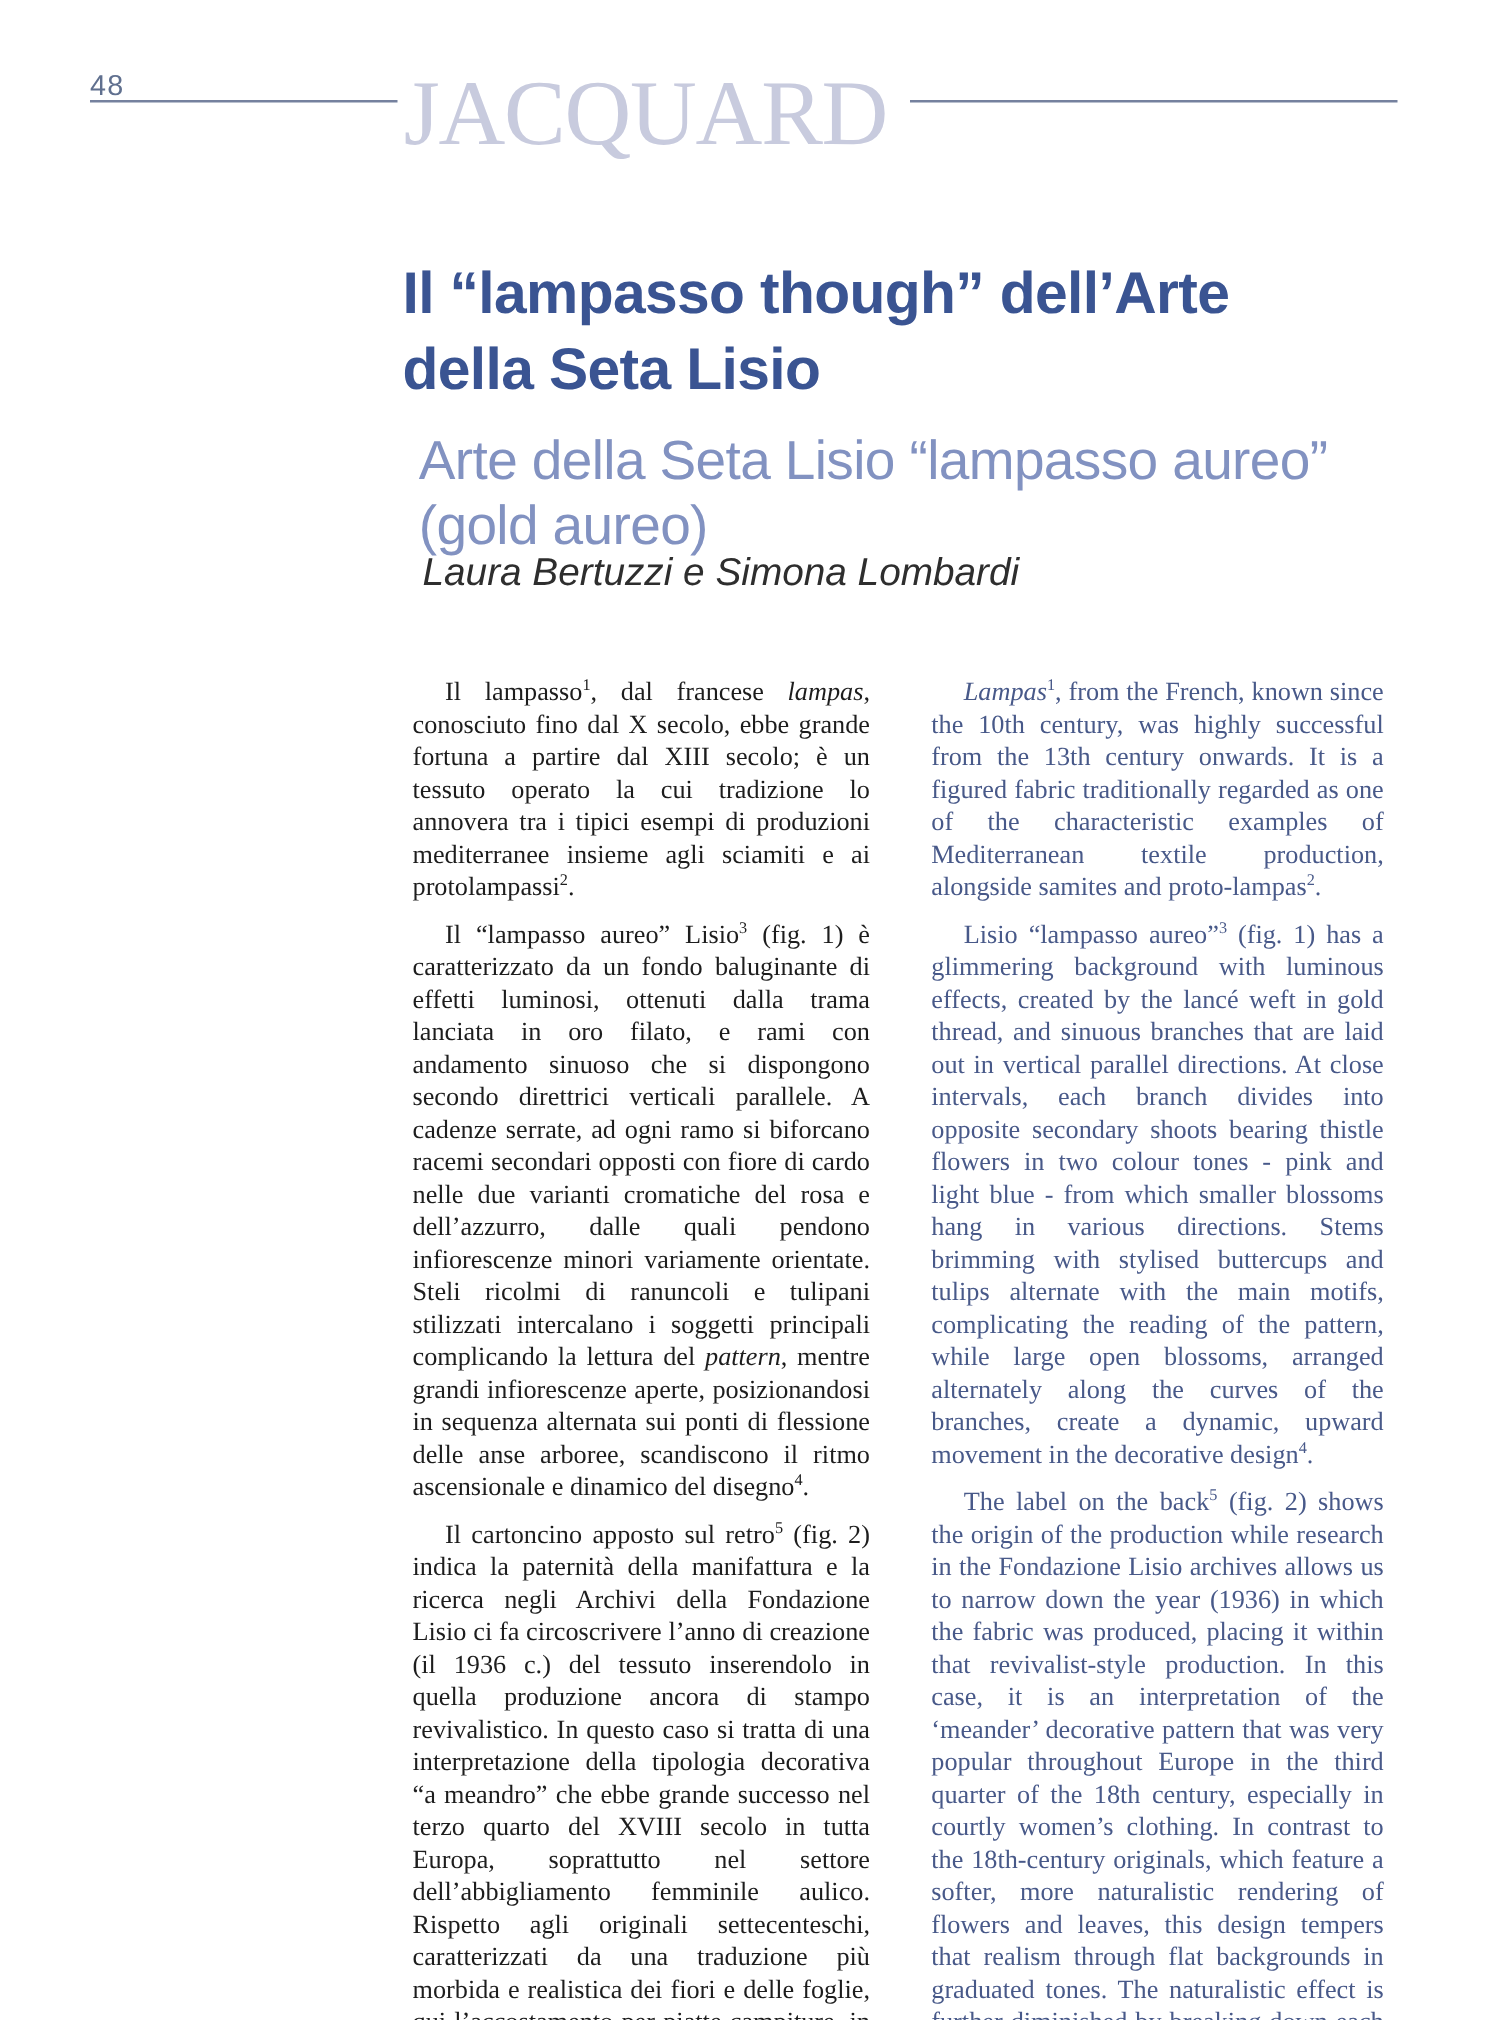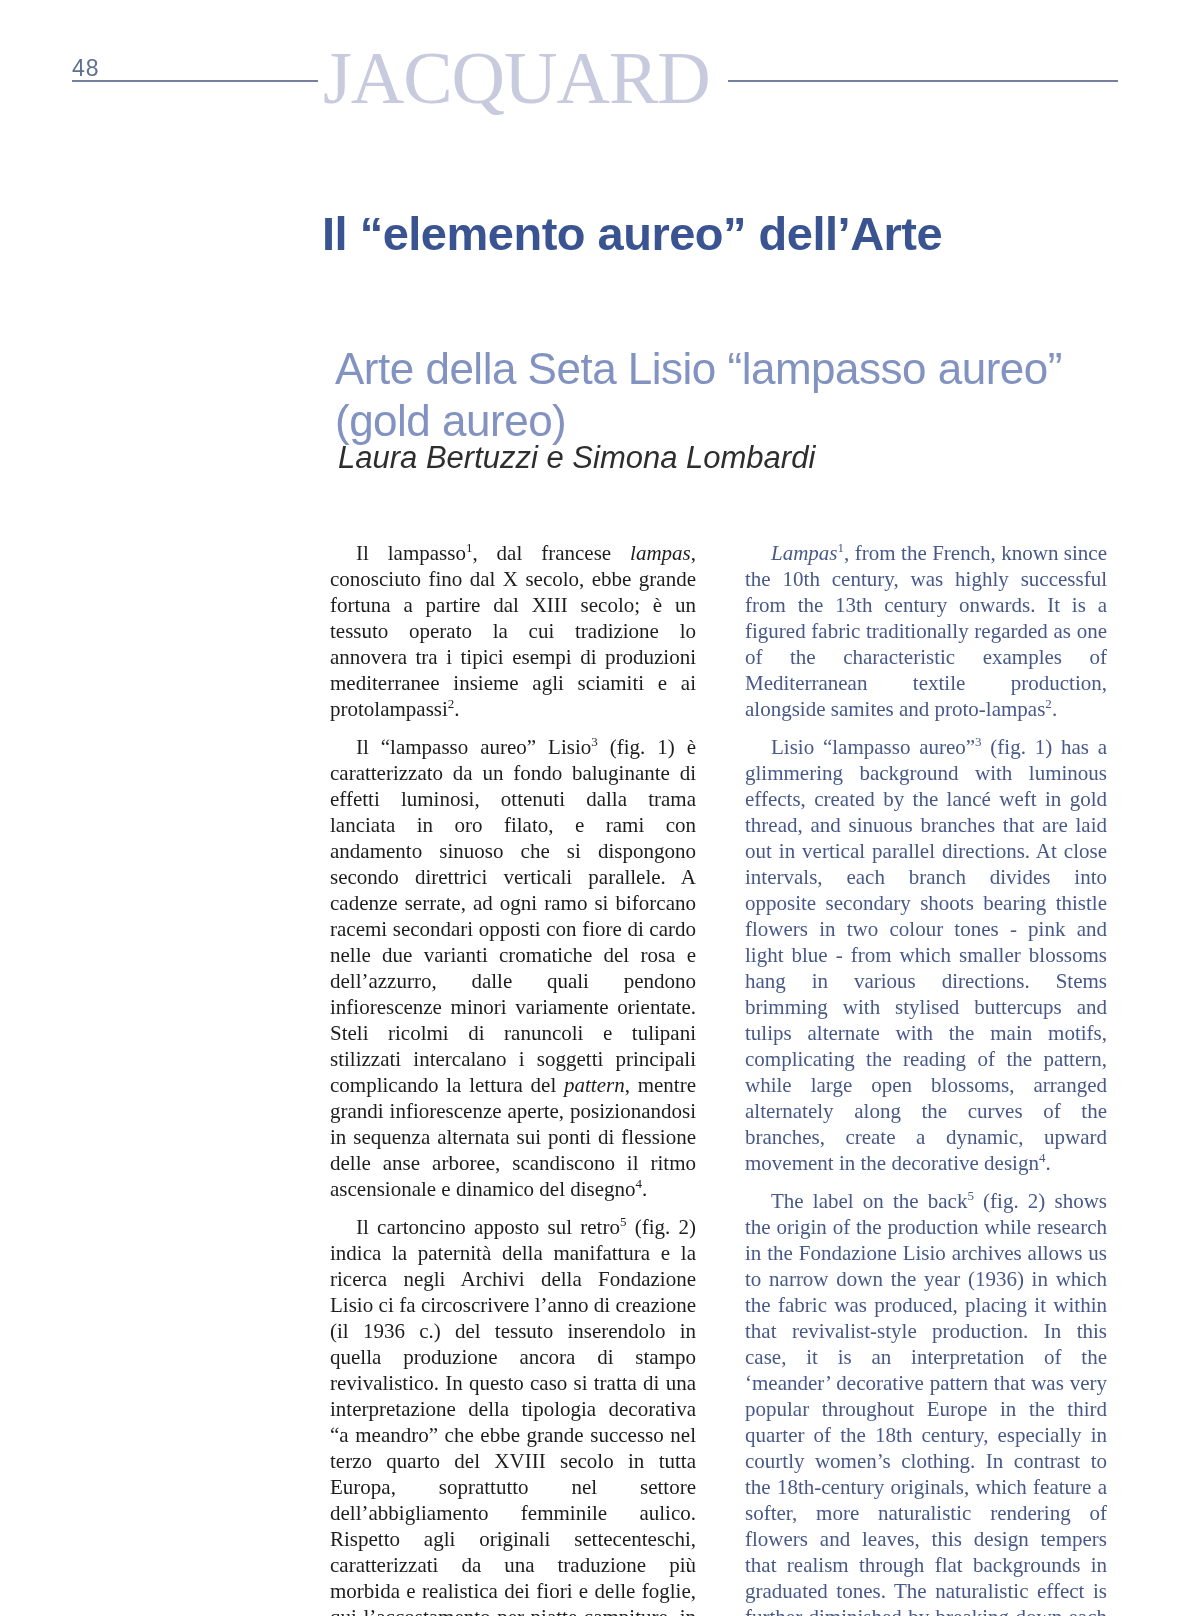--- a/index.html
+++ b/index.html
@@ -25,21 +25,21 @@
   .rule {
     position: absolute;
     height: 2px;
     background: var(--rule-gray-blue, #75819e);
   }
   .rule-left  { left: 72px;  top: 80px; width: 246px; }
   .rule-right { left: 728px; top: 80px; width: 390px; }
 
   .journal-title {
     position: absolute;
-    left: 323px; top: 41px;
+    left: 323px; top: 54px;
     margin: 0;
     font-family: "Liberation Serif", serif;
     font-weight: 400;
     font-size: 74px;
     line-height: 1;
     letter-spacing: -1px;
     color: var(--journal-lavender, #c8cbde);
     white-space: nowrap;
   }
 
@@ -100,21 +100,22 @@
 <body>
 
 <div class="page">
 
   <span class="folio">48</span>
   <div class="rule rule-left"></div>
   <h1 class="journal-title">JACQUARD</h1>
   <div class="rule rule-right"></div>
 
   <h2 class="article-title">
-    <span class="title-line">Il “elemento aureo” dell’Arte</span>
+    <span class="title-line">Il “lampasso though” dell’Arte</span>
+    <span class="title-line">della Seta Lisio</span>
   </h2>
   <h3 class="article-subtitle">
     <span class="subtitle-line">Arte della Seta Lisio “lampasso aureo”</span>
     <span class="subtitle-line">(gold aureo)</span>
   </h3>
   <p class="article-authors">Laura Bertuzzi e Simona Lombardi</p>
 
   <div class="column col-it" lang="it">
     <p>Il lampasso<sup>1</sup>, dal francese <i>lampas</i>, conosciuto fino dal X secolo, ebbe grande fortuna a partire dal XIII secolo; è un tessuto operato la cui tradizione lo annovera tra i tipici esempi di produzioni mediterranee insieme agli sciamiti e ai protolampassi<sup>2</sup>.</p>
     <p>Il “lampasso aureo” Lisio<sup>3</sup> (fig. 1) è caratterizzato da un fondo baluginante di effetti luminosi, ottenuti dalla trama lanciata in oro filato, e rami con andamento sinuoso che si dispongono secondo direttrici verticali parallele. A cadenze serrate, ad ogni ramo si biforcano racemi secondari opposti con fiore di cardo nelle due varianti cromatiche del rosa e dell’azzurro, dalle quali pendono infiorescenze minori variamente orientate. Steli ricolmi di ranuncoli e tulipani stilizzati intercalano i soggetti principali complicando la lettura del <i>pattern</i>, mentre grandi infiorescenze aperte, posizionandosi in sequenza alternata sui ponti di flessione delle anse arboree, scandiscono il ritmo ascensionale e dinamico del disegno<sup>4</sup>.</p>

